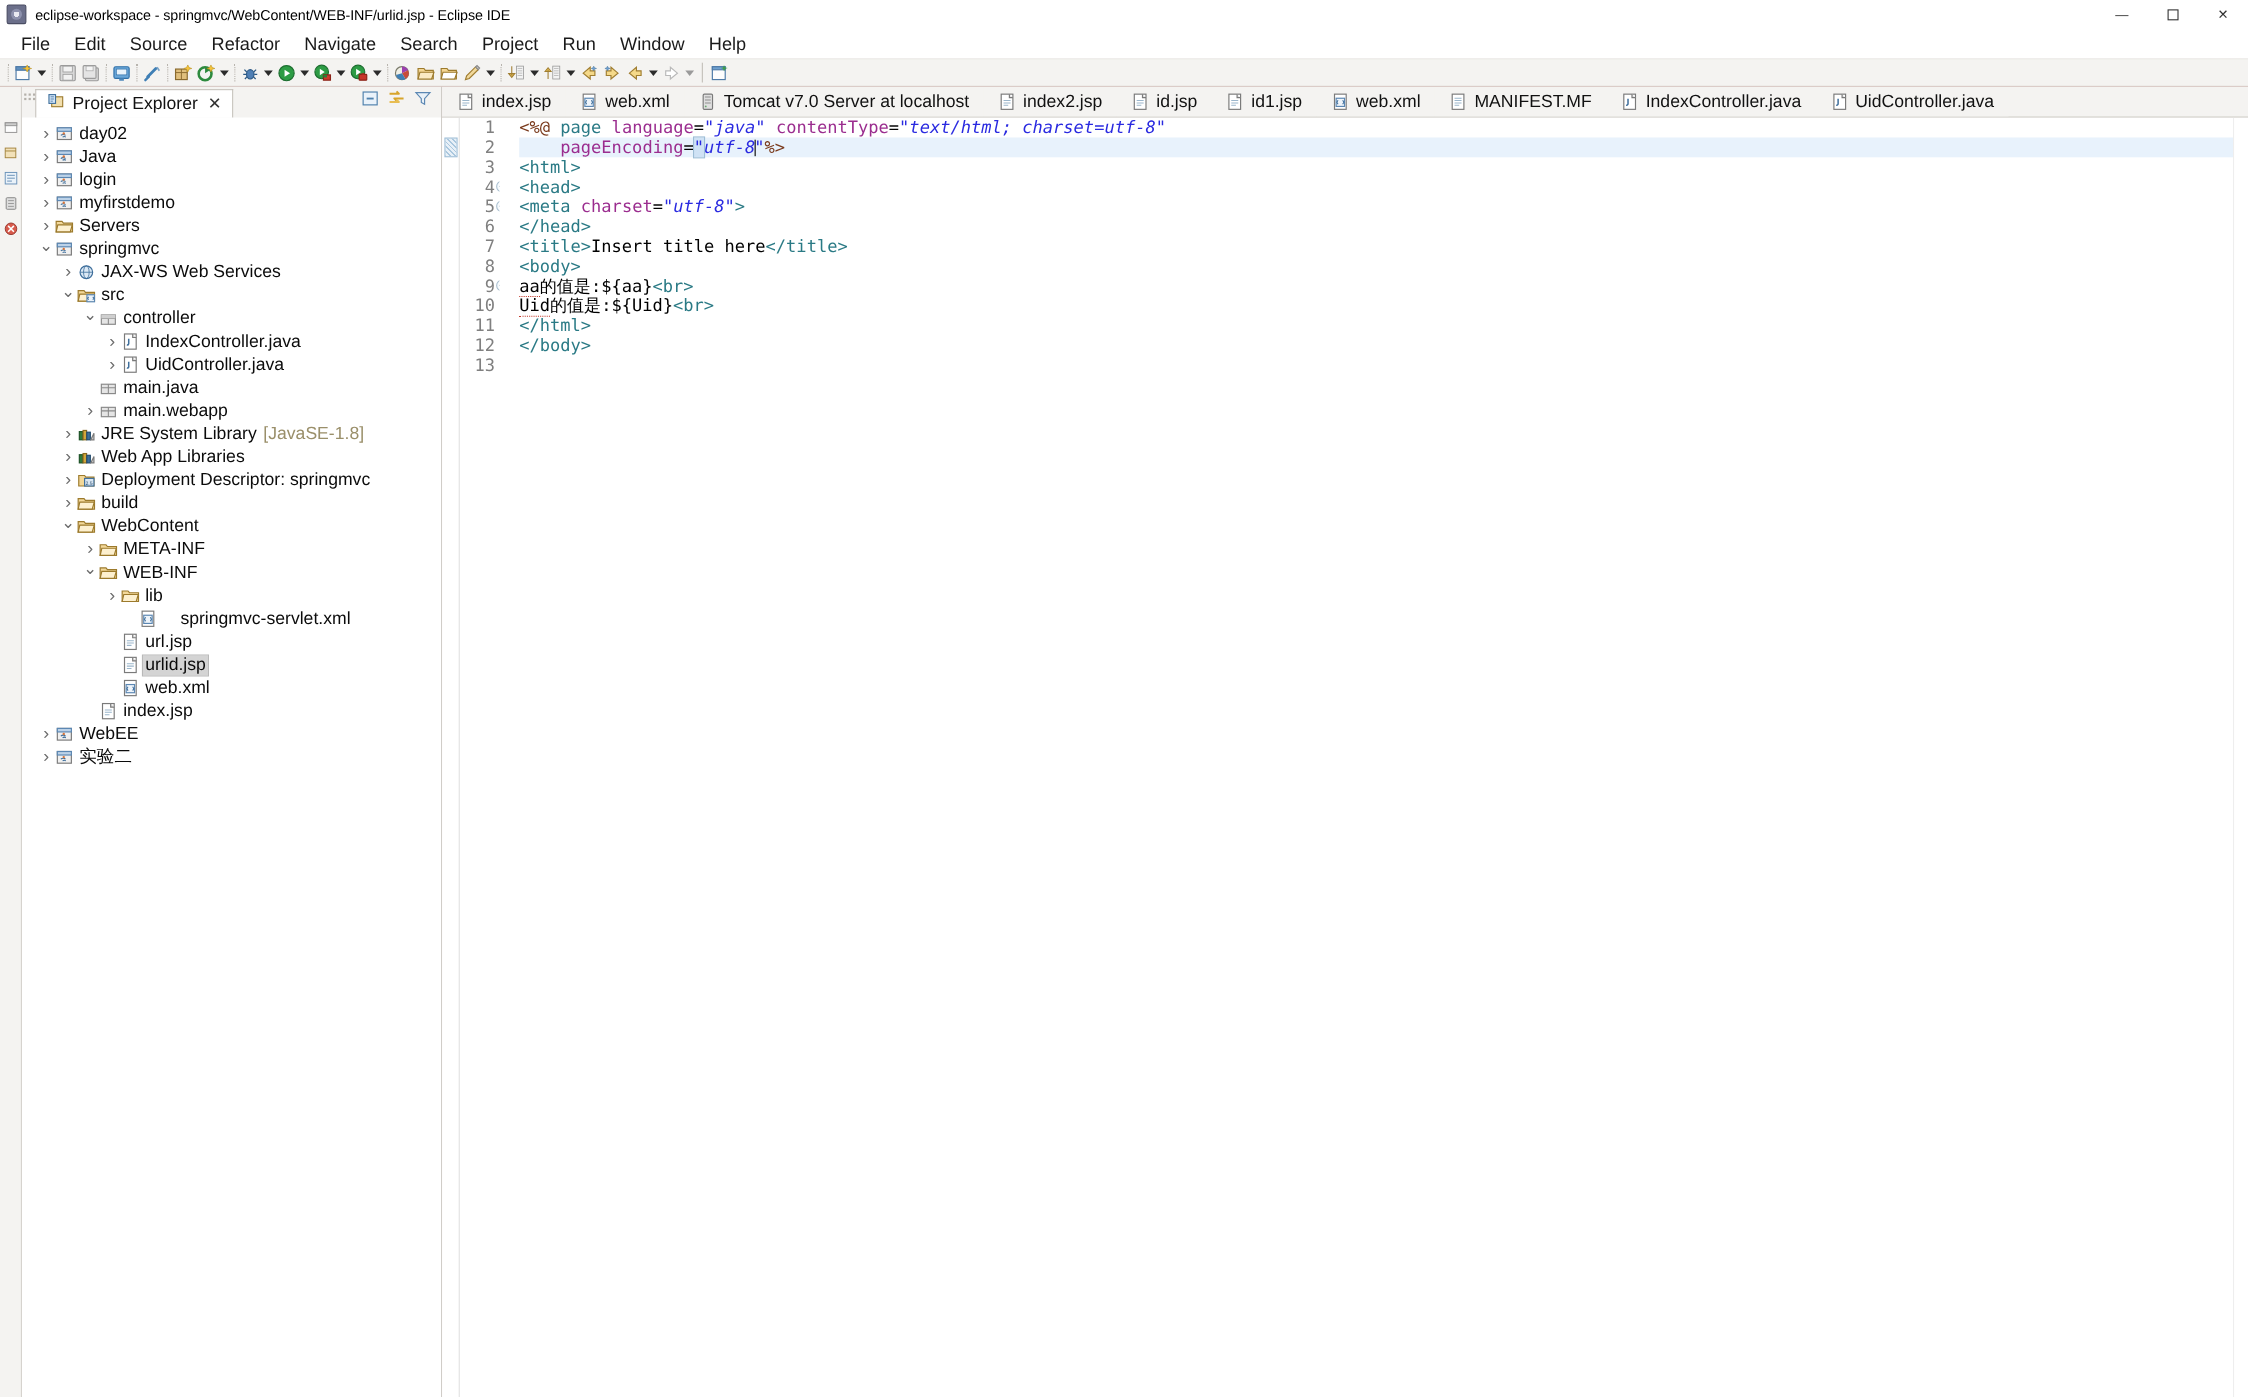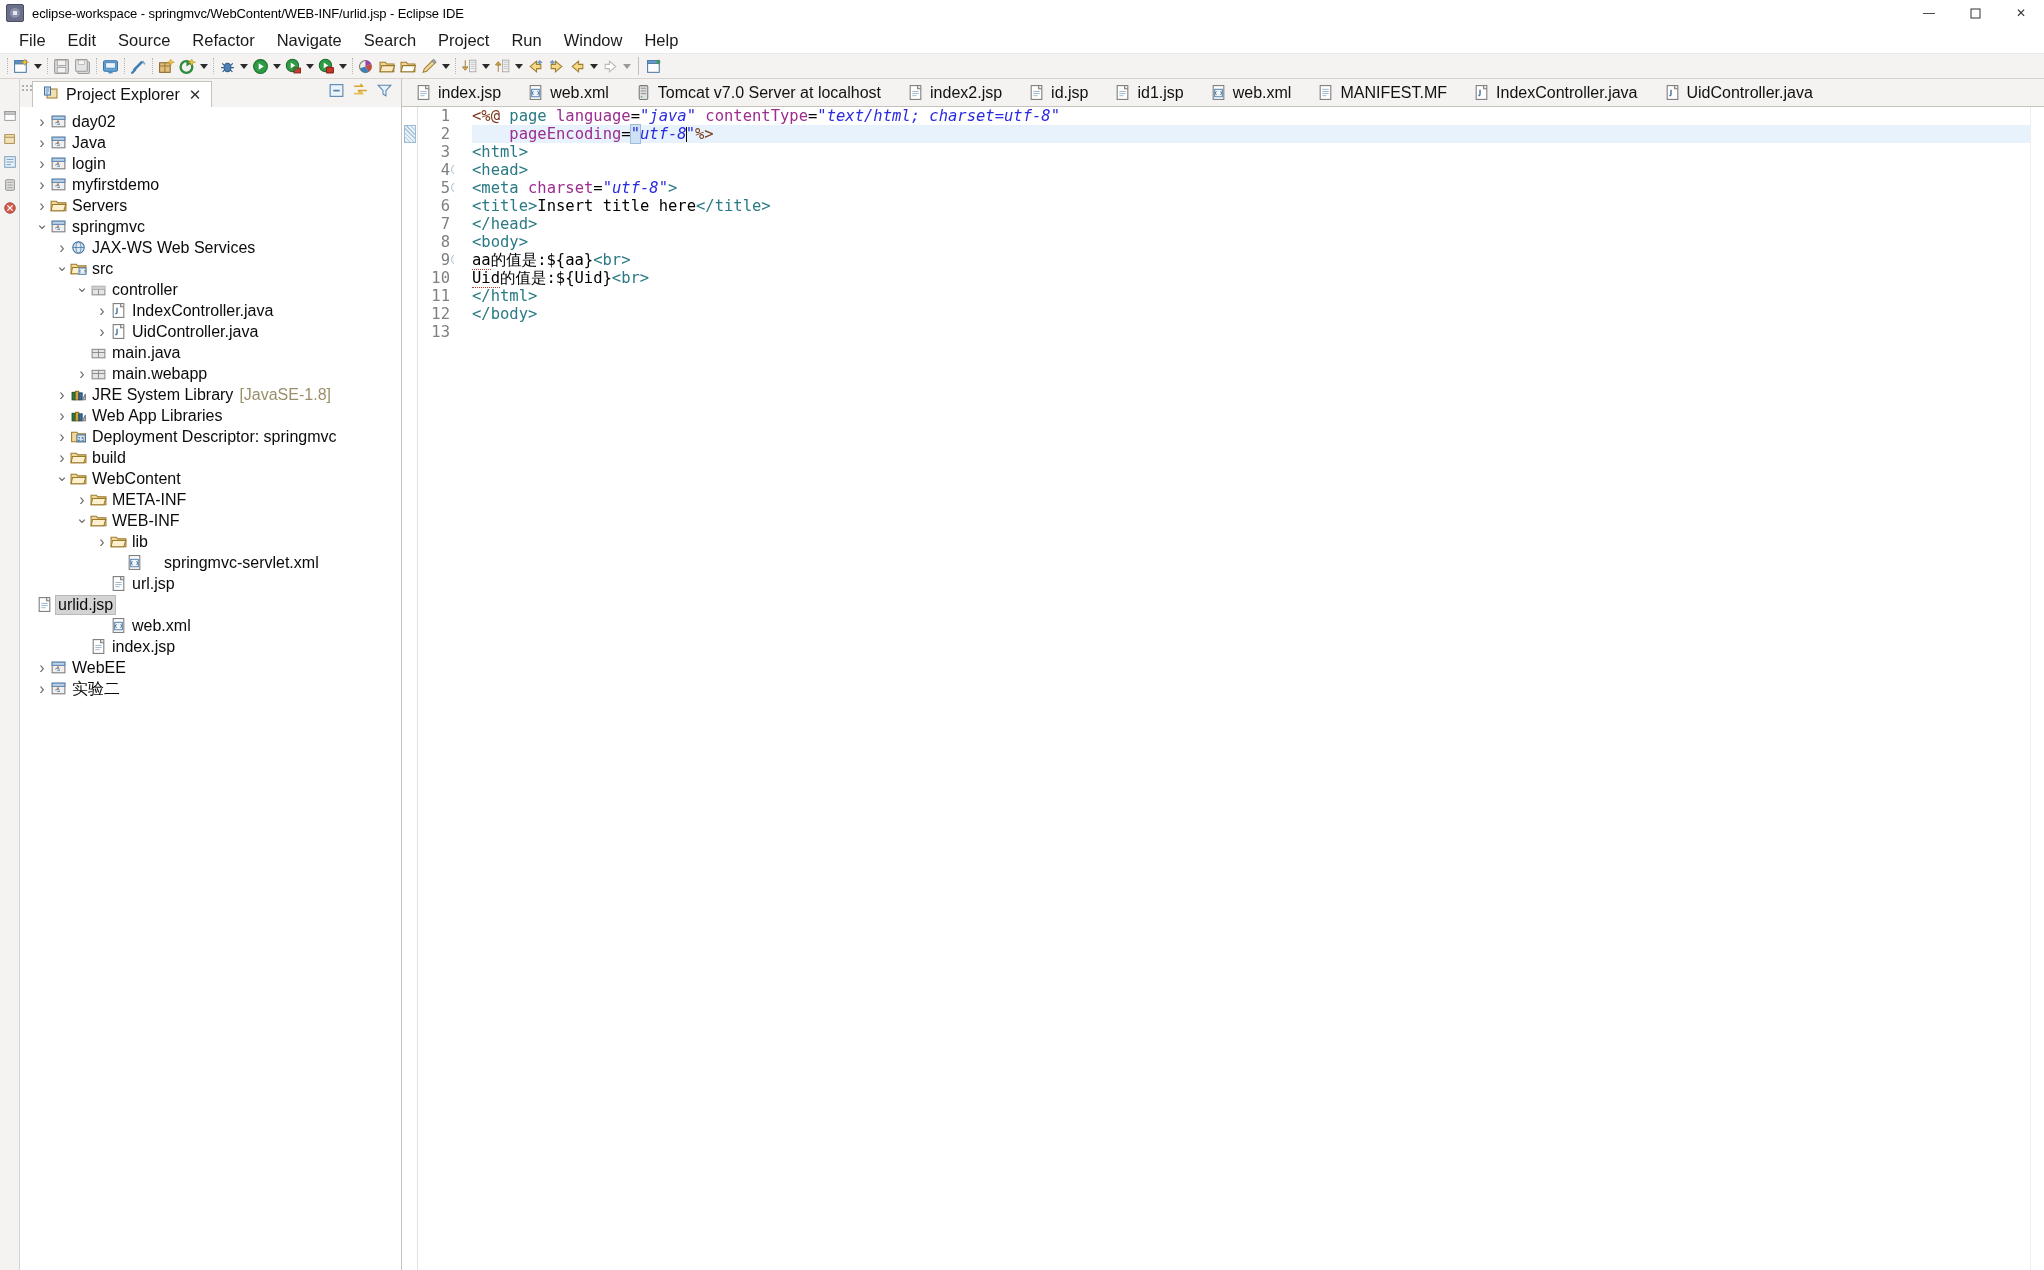--- a/index.html
+++ b/index.html
@@ -877,21 +877,21 @@
           <span class="twisty none"></span>
           <span class="ticon">
             <svg width="17" height="17" viewBox="0 0 16 16">
               <rect x="3" y="1.5" width="10" height="13" fill="#ffffff" stroke="#7a7a7a"></rect>
               <path d="M10 1.5v3h3" fill="#e4e4e4" stroke="#7a7a7a"></path>
               <path d="M5 7h6M5 9h6M5 11h4" stroke="#9bb6cc" stroke-width=".9"></path>
             </svg>
           </span>
           <span class="tlabel">url.jsp</span>
         </div>
-        <div class="tnode selected" style=" align-items: center;">
+        <div class="tnode selected" style="padding-left: 74px; align-items: center;">
           <span class="twisty none"></span>
           <span class="ticon">
             <svg width="17" height="17" viewBox="0 0 16 16">
               <rect x="3" y="1.5" width="10" height="13" fill="#ffffff" stroke="#7a7a7a"></rect>
               <path d="M10 1.5v3h3" fill="#e4e4e4" stroke="#7a7a7a"></path>
               <path d="M5 7h6M5 9h6M5 11h4" stroke="#9bb6cc" stroke-width=".9"></path>
             </svg>
           </span>
           <span class="tlabel">urlid.jsp</span>
         </div>
@@ -1065,22 +1065,22 @@
           <div class="ln">11</div>
           <div class="ln">12</div>
           <div class="ln">13</div>
         </div>
       <div id="code">
           <div class="cl"><span class="t-dir">&lt;%@</span> <span class="t-tag">page</span> <span class="t-attr">language</span><span class="t-plain">=</span><span class="t-str">"java"</span> <span class="t-attr">contentType</span><span class="t-plain">=</span><span class="t-str">"text/html; charset=utf-8"</span></div>
           <div class="cl hl">    <span class="t-attr">pageEncoding</span><span class="t-plain">=</span><span class="t-str"><span class="selbox">"</span>utf-8</span><span class="caret"></span><span class="t-str">"</span><span class="t-dir">%&gt;</span></div>
           <div class="cl"><span class="t-tag">&lt;html&gt;</span></div>
           <div class="cl"><span class="t-tag">&lt;head&gt;</span></div>
           <div class="cl"><span class="t-tag">&lt;meta</span> <span class="t-attr">charset</span><span class="t-plain">=</span><span class="t-str">"utf-8"</span><span class="t-tag">&gt;</span></div>
+          <div class="cl"><span class="t-tag">&lt;/head&gt;</span></div>
           <div class="cl"><span class="t-tag">&lt;title&gt;</span><span class="t-txt">Insert title here</span><span class="t-tag">&lt;/title&gt;</span></div>
-          <div class="cl"><span class="t-tag">&lt;/head&gt;</span></div>
           <div class="cl"><span class="t-tag">&lt;body&gt;</span></div>
           <div class="cl"><span class="t-txt" style="border-bottom:1px dotted #c0392b">aa</span><span class="t-txt">的值是:${aa}</span><span class="t-tag">&lt;br&gt;</span></div>
           <div class="cl"><span class="t-txt" style="border-bottom:1px dotted #c0392b">Uid</span><span class="t-txt">的值是:${Uid}</span><span class="t-tag">&lt;br&gt;</span></div>
           <div class="cl"><span class="t-tag">&lt;/html&gt;</span></div>
           <div class="cl"><span class="t-tag">&lt;/body&gt;</span></div>
         </div>
       <div id="right-ruler"></div>
     </div>
   </div>
 </div>

